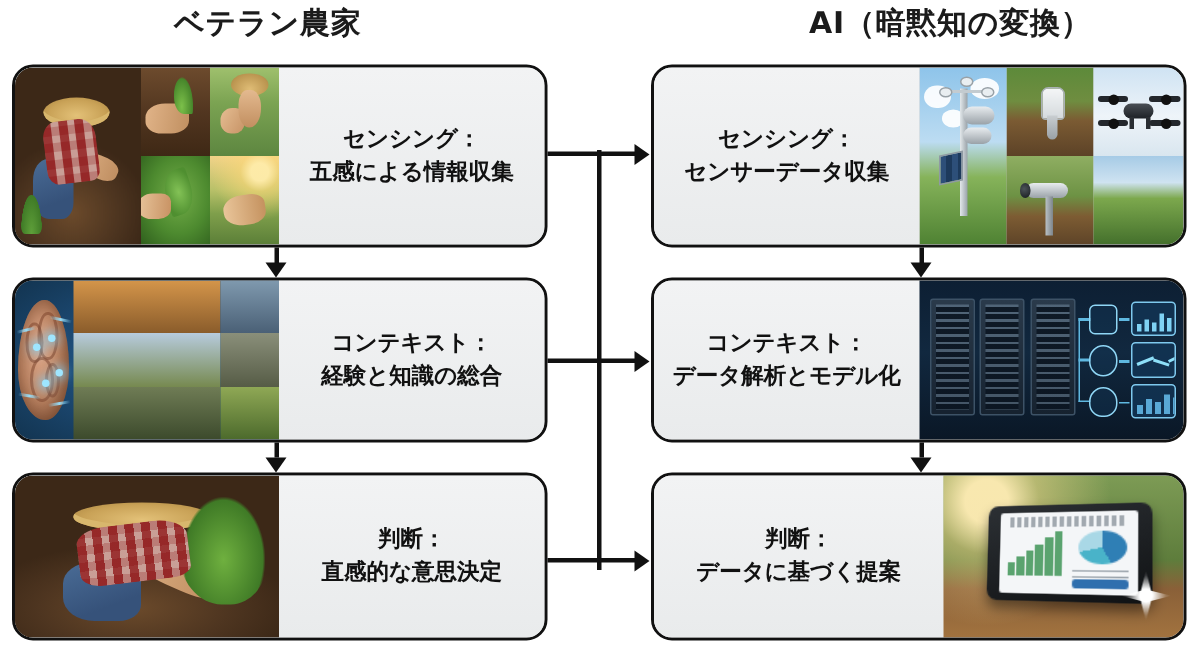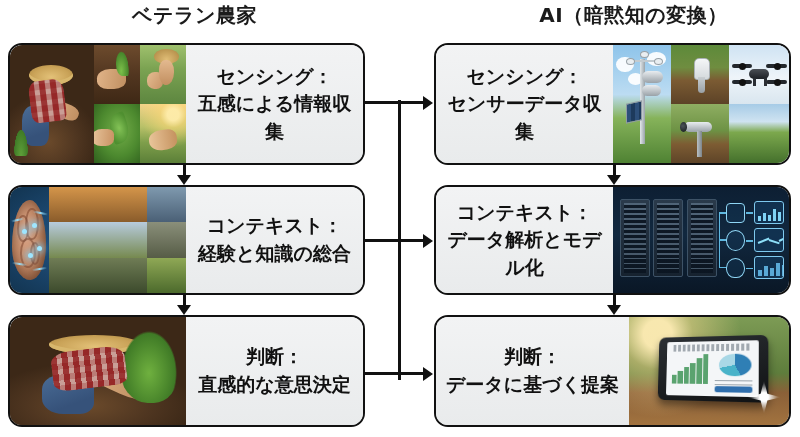--- a/index.html
+++ b/index.html
@@ -15,21 +15,21 @@
   .col-header {
     position: absolute;
     top: 2px;
     font-size: 20px;
     font-weight: bold;
     color: #1b1b1b;
     letter-spacing: 0.5px;
     text-align: center;
     white-space: nowrap;
   }
-  #hdr-left  { left: 16px;   width: 357px; }
+  #hdr-left  { left: 0;   width: 357px; }
   #hdr-right { left: 455px; width: 357px; }
 
   
   .node {
     position: absolute;
     border: 2.2px solid #111111;
     border-radius: 14px;
     background: #eef0f1;
     overflow: hidden;
     display: flex;
@@ -37,21 +37,21 @@
   }
   .node.img-left  { flex-direction: row; }
   .node.img-right { flex-direction: row-reverse; }
 
   .node-label {
     flex: 1 1 auto;
     display: flex;
     align-items: center;
     justify-content: center;
     text-align: center;
-    font-size: 19px;
+    font-size: 15px;
     font-weight: bold;
     line-height: 1.45;
     color: #111111;
     padding: 2px 6px;
     background: linear-gradient(180deg,#f2f3f4 0%, #e9ebec 100%);
     white-space: pre-line;
   }
   .thumb {
     flex: 0 0 auto;
     position: relative;

